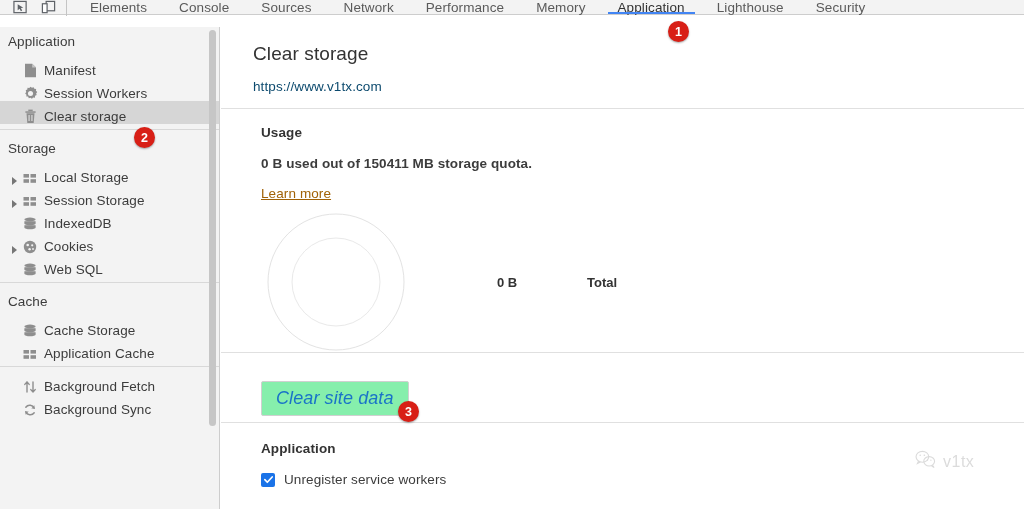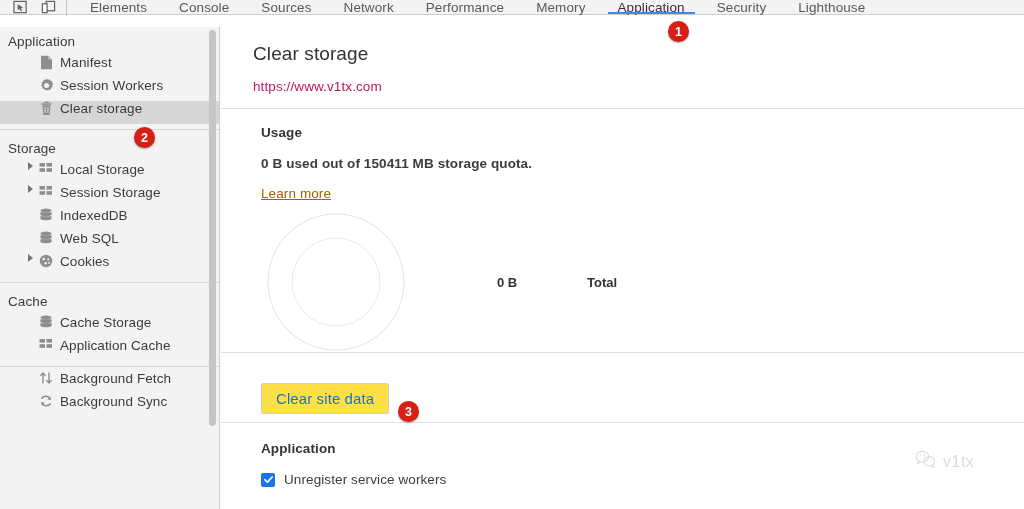--- a/index.html
+++ b/index.html
@@ -94,23 +94,23 @@
     letter-spacing: 0.1px;
   }
   .sb-divider {
     height: 1px;
     background: #d8d8d8;
     margin: 5px 0 4px 0;
   }
   .sb-item {
     position: relative;
     display: flex;
-    align-items: flex-start;
+    align-items: flex-end;
     height: 23px;
-    padding-left: 24px;
+    padding-left: 8px;
     cursor: default;
     white-space: nowrap;
   }
   .sb-item.selected {
     background: #d6d6d6;
   }
   .sb-twisty {
     width: 13px;
     flex: 0 0 13px;
     display: flex;
@@ -158,21 +158,21 @@
   }
   .panel-title {
     font-size: 19px;
     color: #333333;
     font-weight: 400;
     margin: 0 0 14px 0;
     letter-spacing: 0.1px;
   }
   .panel-origin {
     font-size: 13.5px;
-    color: #be185d;
+    color: #0c4a6e;
     letter-spacing: 0.1px;
   }
   .hr { height: 1px; background: #e0e0e0; }
 
   .section {
     padding: 16px 0 0 40px;
   }
   .section-head {
     font-size: 13.5px;
     font-weight: bold;
@@ -220,29 +220,30 @@
 
   .button-row {
     padding: 21px 0 0 40px;
     display: flex;
     align-items: center;
     position: relative;
     height: 69px;
   }
   .clear-btn {
     position: relative;
-    background: #fde047;
+    background: #86efac;
     border: 1px solid #d0d0d0;
     border-radius: 2px;
     color: #1a73c8;
-    font-size: 15px;
+    font-size: 18px;
     font-family: "Liberation Sans", sans-serif;
     padding: 6px 14px;
     cursor: pointer;
     letter-spacing: 0.1px;
+    font-style: italic;
   }
 
   .app-section { padding: 18px 0 0 40px; }
   .checkbox-row {
     display: flex;
     align-items: center;
     margin-top: 13px;
   }
   .cbox {
     width: 14px; height: 14px;
@@ -335,24 +336,24 @@
       <div class="tab">
           <span>Performance</span>
         </div>
       <div class="tab">
           <span>Memory</span>
         </div>
       <div class="tab active">
           <span>Application</span>
         </div>
       <div class="tab">
+          <span>Lighthouse</span>
+        </div>
+      <div class="tab">
           <span>Security</span>
-        </div>
-      <div class="tab">
-          <span>Lighthouse</span>
         </div>
     </div>
   </div>
 
   <div class="sidebar">
 
     <div class="sb-group">
       <div class="sb-title">Application</div>
 
       <div class="sb-item">
@@ -435,47 +436,47 @@
             <rect x="1.4" y="4.2" width="11.2" height="2.2" fill="#8e8e8e"></rect>
             <ellipse cx="7" cy="6.5" rx="5.6" ry="1.8" fill="#8e8e8e"></ellipse>
             <rect x="1.4" y="8.2" width="11.2" height="2.2" fill="#8e8e8e"></rect>
             <ellipse cx="7" cy="10.5" rx="5.6" ry="1.8" fill="#8e8e8e"></ellipse>
           </svg>
         </span>
         <span class="sb-label">IndexedDB</span>
       </div>
 
       <div class="sb-item">
+        <span class="sb-twisty">
+            <span class="tri"></span>
+          </span>
+        <span class="sb-icon">
+          <svg width="14" height="14" viewBox="0 0 14 14">
+            <circle cx="7" cy="7" r="6.2" fill="#8e8e8e"></circle>
+            <circle cx="4.7" cy="5" r="1.3" fill="#f3f3f3"></circle>
+            <circle cx="9.2" cy="5.3" r="1.1" fill="#f3f3f3"></circle>
+            <circle cx="6.6" cy="9.2" r="1.2" fill="#f3f3f3"></circle>
+            <circle cx="10" cy="9" r="0.9" fill="#f3f3f3"></circle>
+          </svg>
+        </span>
+        <span class="sb-label">Cookies</span>
+      </div>
+
+      <div class="sb-item">
         <span class="sb-twisty"></span>
         <span class="sb-icon">
           <svg width="14" height="14" viewBox="0 0 14 14">
             <ellipse cx="7" cy="2.4" rx="5.6" ry="1.8" fill="#8e8e8e"></ellipse>
             <rect x="1.4" y="4.2" width="11.2" height="2.2" fill="#8e8e8e"></rect>
             <ellipse cx="7" cy="6.5" rx="5.6" ry="1.8" fill="#8e8e8e"></ellipse>
             <rect x="1.4" y="8.2" width="11.2" height="2.2" fill="#8e8e8e"></rect>
             <ellipse cx="7" cy="10.5" rx="5.6" ry="1.8" fill="#8e8e8e"></ellipse>
           </svg>
         </span>
         <span class="sb-label">Web SQL</span>
-      </div>
-
-      <div class="sb-item">
-        <span class="sb-twisty">
-            <span class="tri"></span>
-          </span>
-        <span class="sb-icon">
-          <svg width="14" height="14" viewBox="0 0 14 14">
-            <circle cx="7" cy="7" r="6.2" fill="#8e8e8e"></circle>
-            <circle cx="4.7" cy="5" r="1.3" fill="#f3f3f3"></circle>
-            <circle cx="9.2" cy="5.3" r="1.1" fill="#f3f3f3"></circle>
-            <circle cx="6.6" cy="9.2" r="1.2" fill="#f3f3f3"></circle>
-            <circle cx="10" cy="9" r="0.9" fill="#f3f3f3"></circle>
-          </svg>
-        </span>
-        <span class="sb-label">Cookies</span>
       </div>
     </div>
 
     <div class="sb-divider"></div>
 
     <div class="sb-group">
       <div class="sb-title">Cache</div>
 
       <div class="sb-item">
         <span class="sb-twisty"></span>

